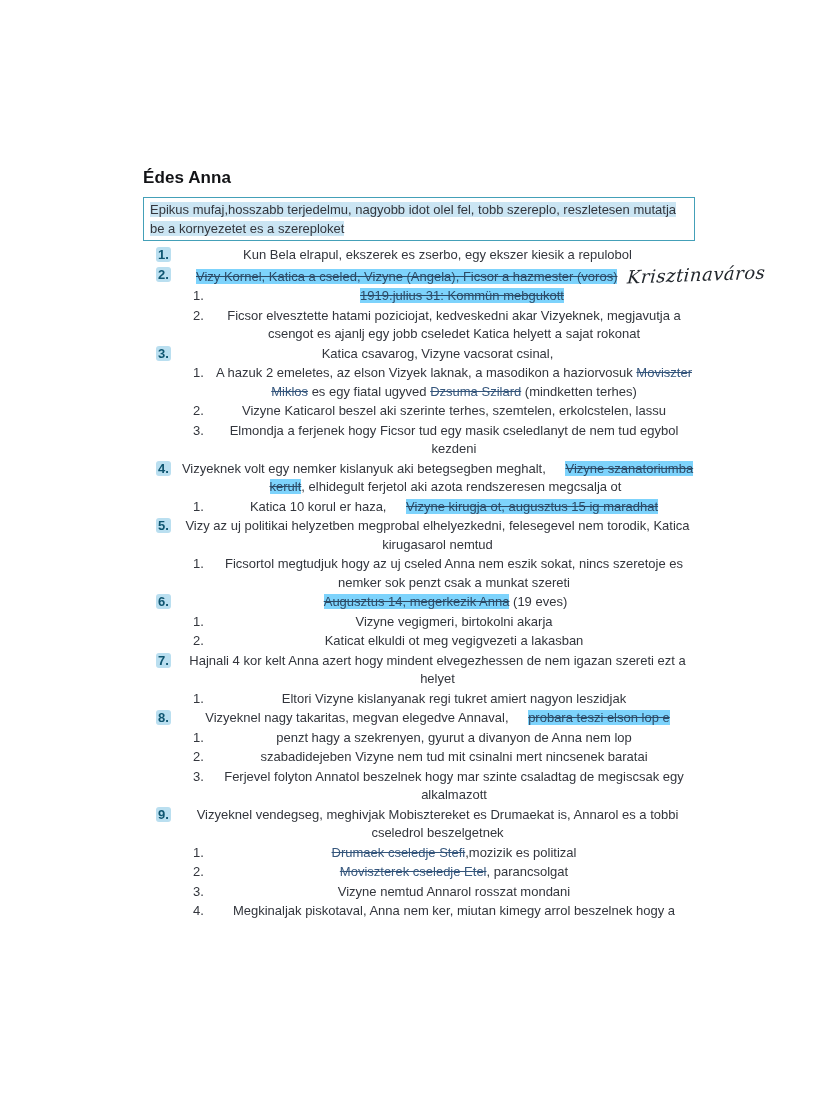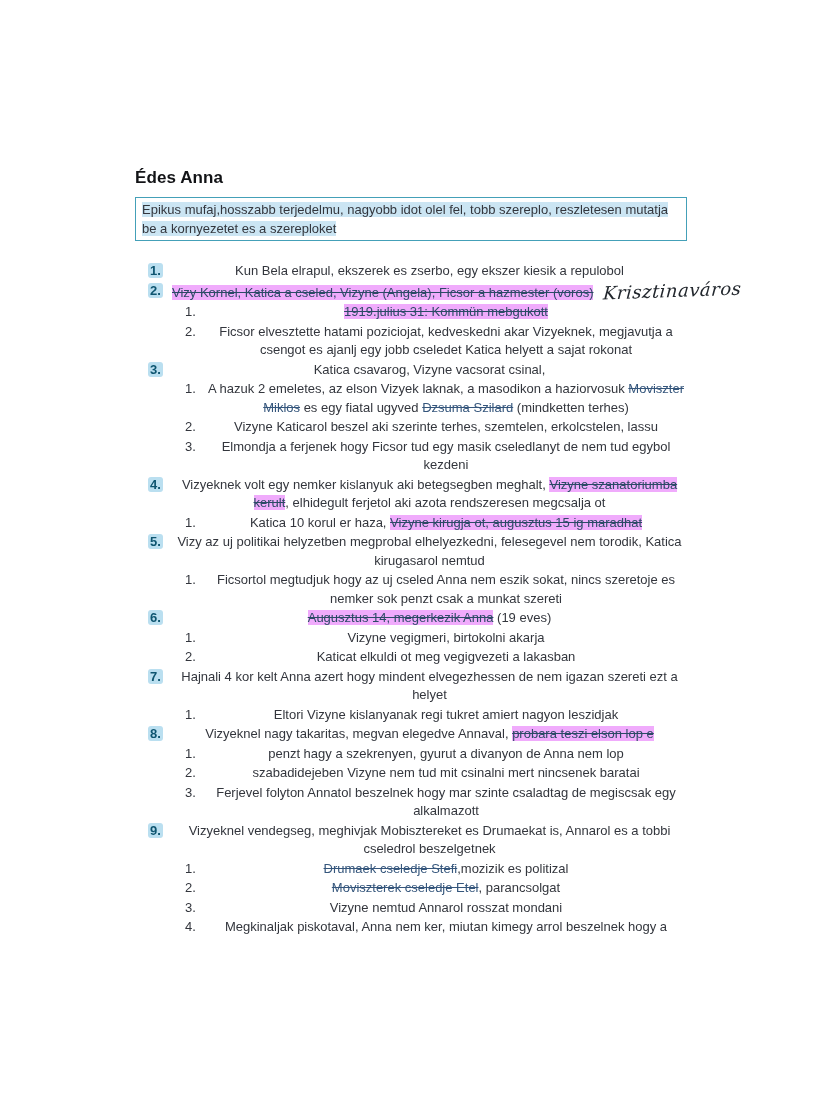--- a/index.html
+++ b/index.html
@@ -6,39 +6,39 @@
   html,body { width:828px; height:1103px; }
   body {
     background:#ffffff;
     font-family:"Liberation Sans", sans-serif;
     color:#33363d;
     position:relative;
     overflow:hidden;
   }
   .content {
     position:absolute;
-    left:135px; top:168px;
+    left:143px; top:168px;
     width:552px;
   }
   h1.page-title {
     font-size:17px;
     font-weight:700;
     color:#121316;
     margin-bottom:9px;
     letter-spacing:0.1px;
   }
   p.intro {
     font-size:13px;
     line-height:19px;
     white-space:pre-wrap;
   }
   .callout {
     border:1.5px solid #44a0b8;
     margin-top:5px;
-    margin-bottom:21px;
+    margin-bottom:5px;
     padding:2px 6px;
     font-size:13px;
     line-height:19px;
     background:#ffffff;
   }
   .callout .hl-text { background:#cbe5f3; box-decoration-break:clone; -webkit-box-decoration-break:clone; }
   .outline { margin-top:4px; }
   .li {
     display:flex;
     align-items:flex-start;
@@ -60,22 +60,23 @@
   .children { margin-left:50px; }
   .li.child > .num { width:20px; }
   .seg.plain { }
   .seg.strike {
     text-decoration:line-through;
     color:#35567c;
   }
   .seg.strike-hl {
     text-decoration:line-through;
     color:#2c4a66;
-    background:#f0abfc;
+    background:#7dd3fc;
     box-decoration-break:clone;
+    margin-left:16px;
     -webkit-box-decoration-break:clone;
   }
   .seg.handwriting {
     font-family:"DejaVu Serif", serif;
     font-style:italic;
     font-size:18px;
     color:#23282e;
     display:inline-block;
     transform:rotate(-2deg) skewX(-6deg);
     margin-left:10px;

